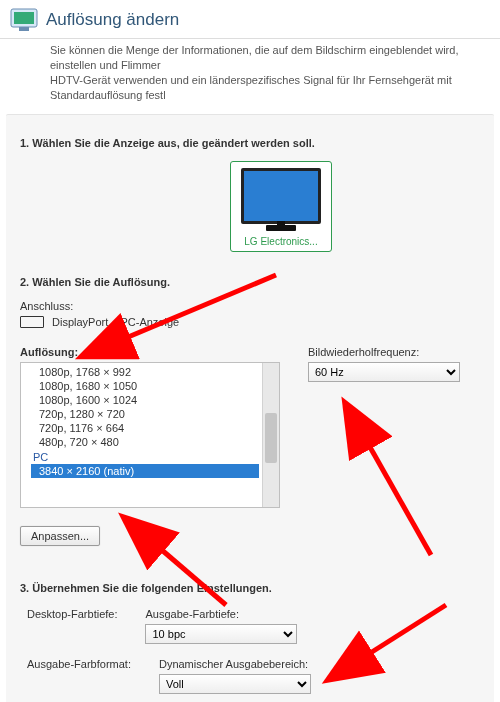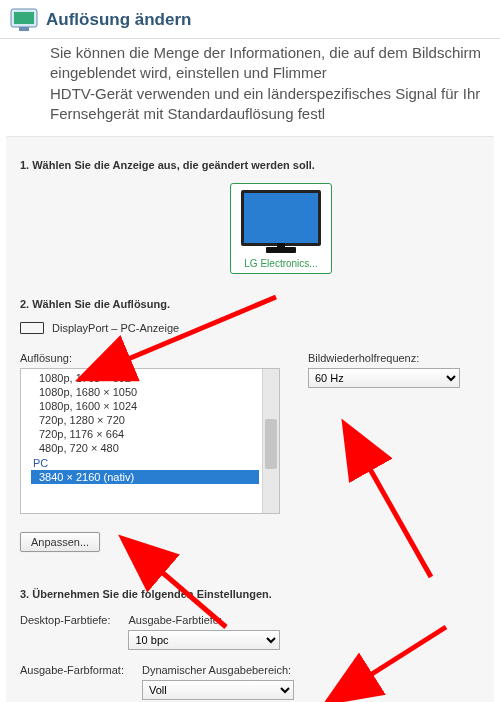--- a/index.html
+++ b/index.html
@@ -14,30 +14,30 @@
   }
   .header {
     display: flex;
     align-items: center;
     padding: 8px 10px 6px 10px;
     border-bottom: 1px solid #ddd;
   }
   .header-title {
     font-size: 17px;
     color: #315778;
-    font-weight: bold;
+    font-weight: normal;
     margin-left: 8px;
   }
   .header-icon {
     width: 28px;
     height: 24px;
   }
   .intro {
     padding: 4px 10px 12px 50px;
-    font-size: 15px;
+    font-size: 11px;
     color: #555;
     line-height: 1.35;
   }
   .panel {
     background: #f6f6f6;
     border-top: 1px solid #e4e4e4;
     border-bottom: 1px solid #e4e4e4;
     margin: 0 6px 0 6px;
     padding: 12px 12px 18px 14px;
     border-radius: 2px;
@@ -193,22 +193,23 @@
     margin-top: 18px;
     box-shadow: 0 0 1px rgba(0,0,0,.25);
   }
   .sec3-heading {
     font-weight: bold;
     font-size: 11px;
     margin: 36px 0 14px 0;
   }
   .grid2 {
     display: flex;
-    gap: 18px;
+    gap: 28px;
     flex-wrap: wrap;
+    margin-left: 7px;
   }
   .field { margin-bottom: 14px; }
   .rel { position: relative; }
 </style>
 </head>
 <body class="rel">
 
 <div class="header">
   <span class="header-icon">
     <svg viewBox="0 0 28 24">
@@ -230,28 +231,29 @@
   <div class="step-title">1. Wählen Sie die Anzeige aus, die geändert werden soll.</div>
   <div class="monitor-wrap">
     <div class="monitor-card">
       <div class="monitor-img"></div>
       <div class="monitor-label">LG Electronics...</div>
     </div>
   </div>
 
   <div class="step-title" style="margin-top:24px">2. Wählen Sie die Auflösung.</div>
 
+  <div class="label" style="font-weight:normal">Anschluss:</div>
   <div class="conn-row">
     <span class="conn-icon"></span>
     <span class="conn-text">DisplayPort – PC-Anzeige</span>
   </div>
 
   <div class="two-col">
     <div class="col-left">
-      <div class="label" style="font-weight:normal">Auflösung:</div>
+      <div class="label" style="font-weight:bold">Auflösung:</div>
       <div class="listbox">
         <div class="listbox-inner">
           <div class="list-item">1080p, 1768 × 992</div>
           <div class="list-item">1080p, 1680 × 1050</div>
           <div class="list-item">1080p, 1600 × 1024</div>
           <div class="list-item">720p, 1280 × 720</div>
           <div class="list-item">720p, 1176 × 664</div>
           <div class="list-item">480p, 720 × 480</div>
           <div class="list-cat">PC</div>
           <div class="list-selected">3840 × 2160 (nativ)</div>

